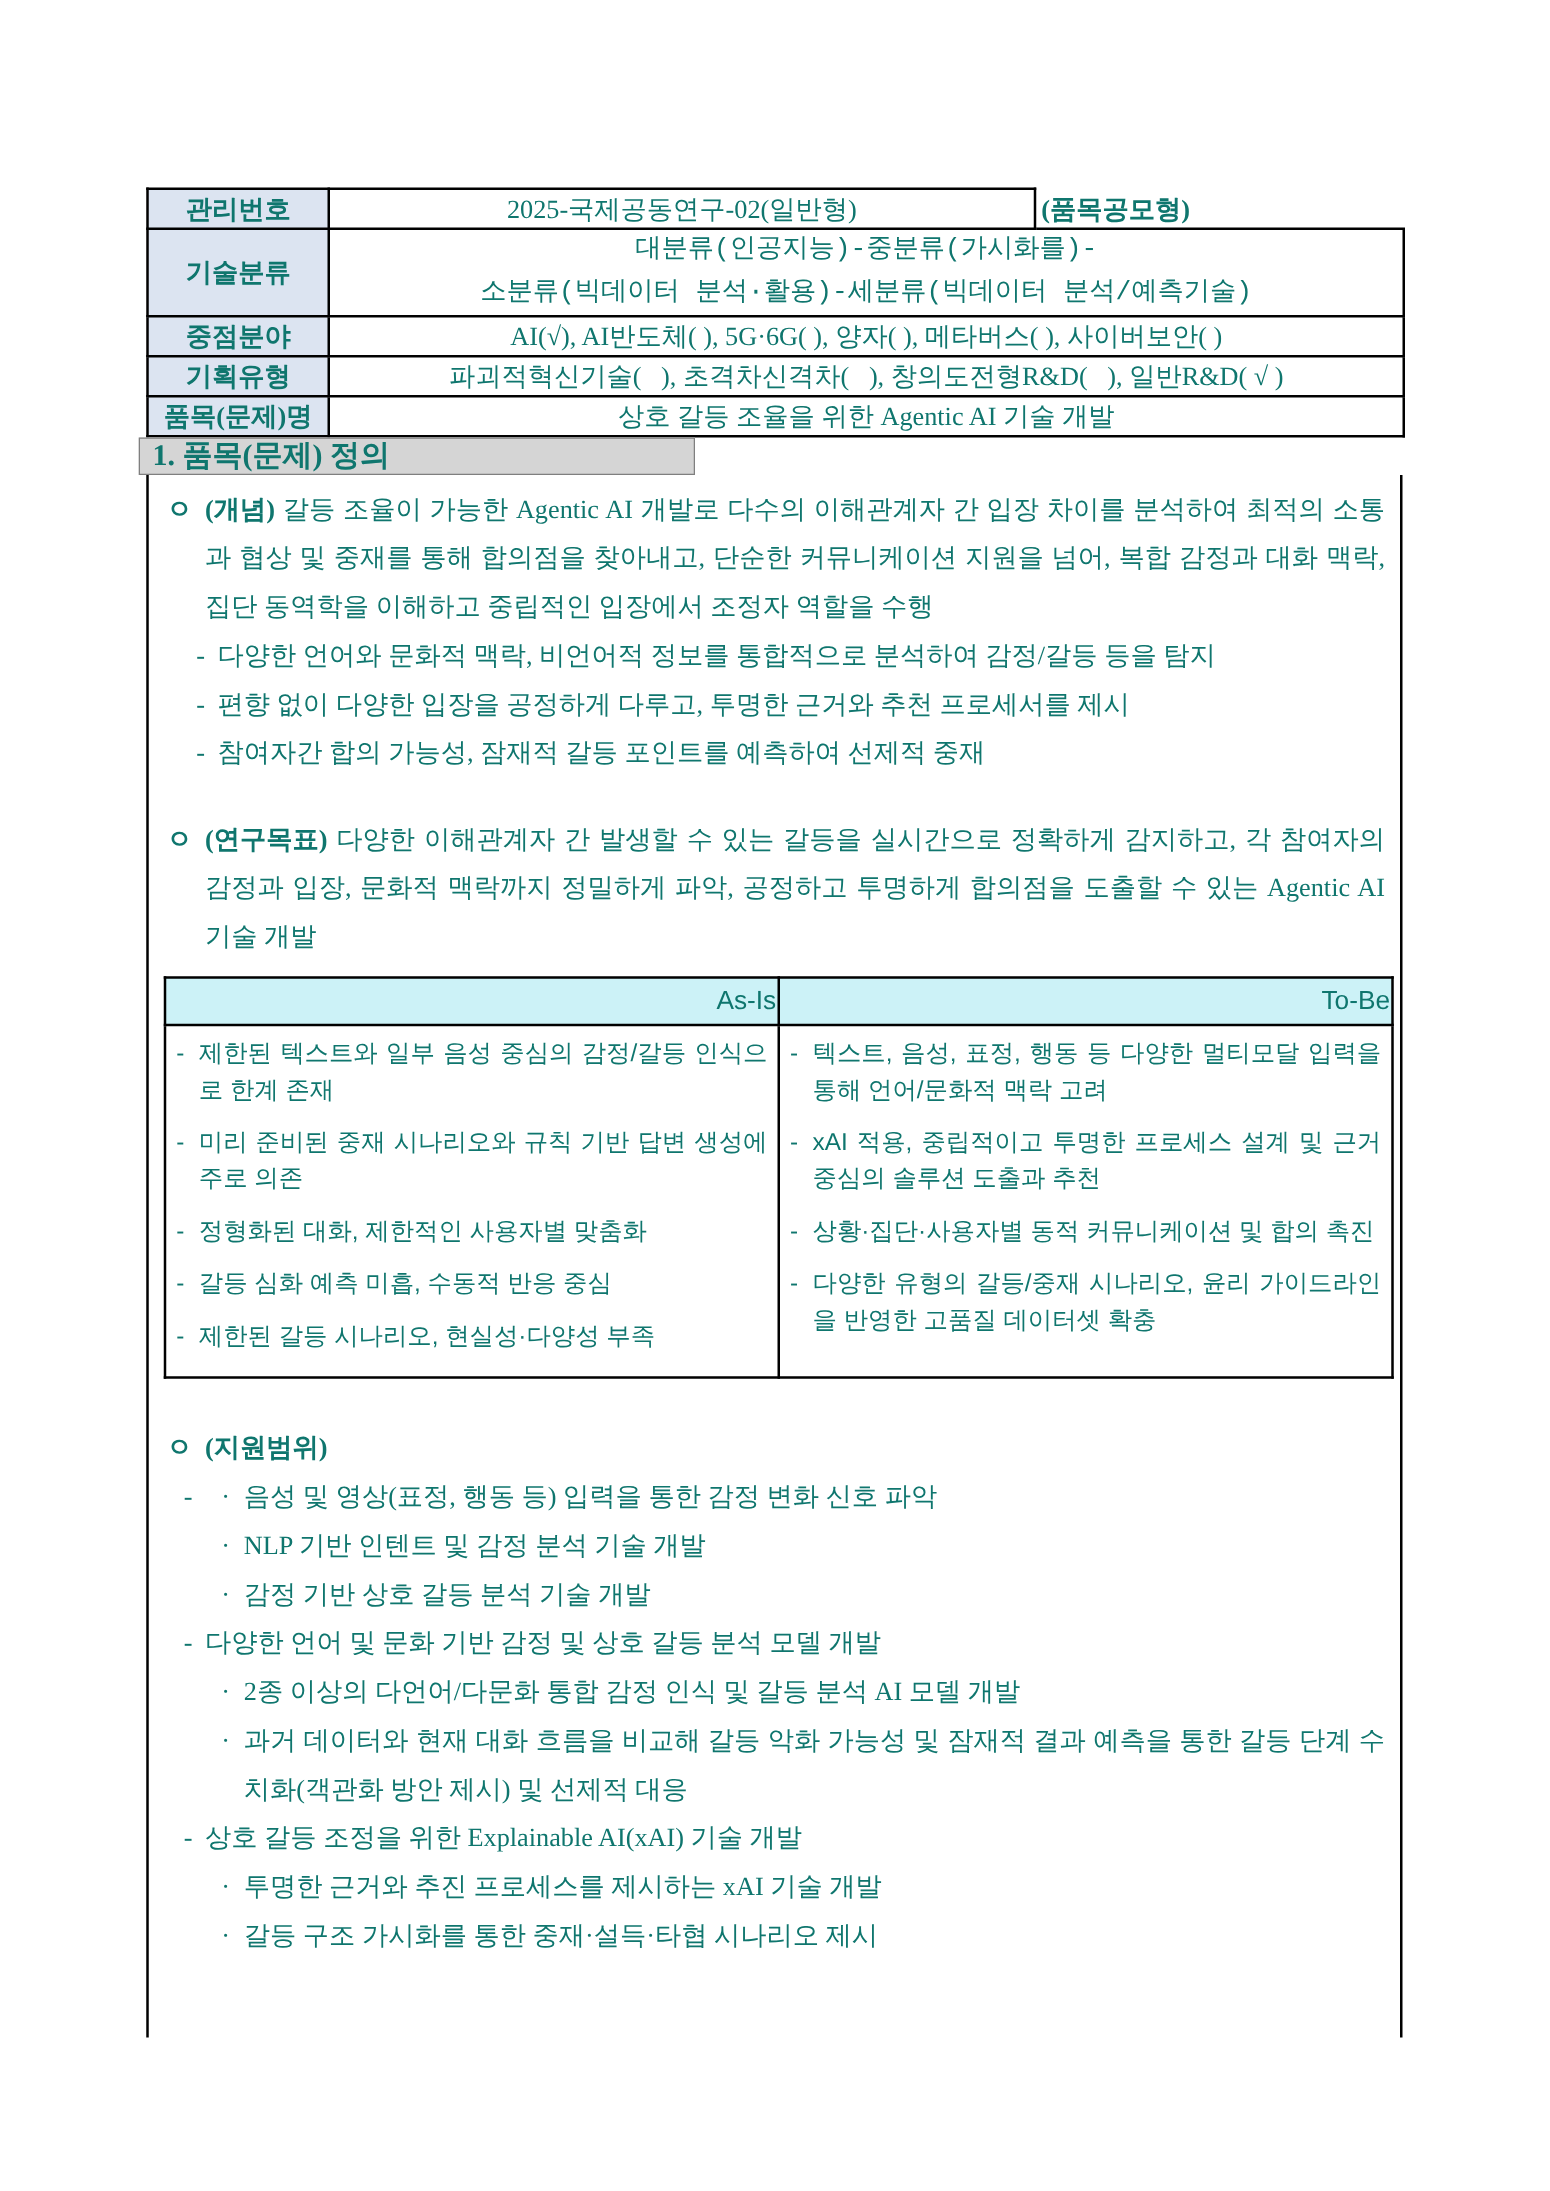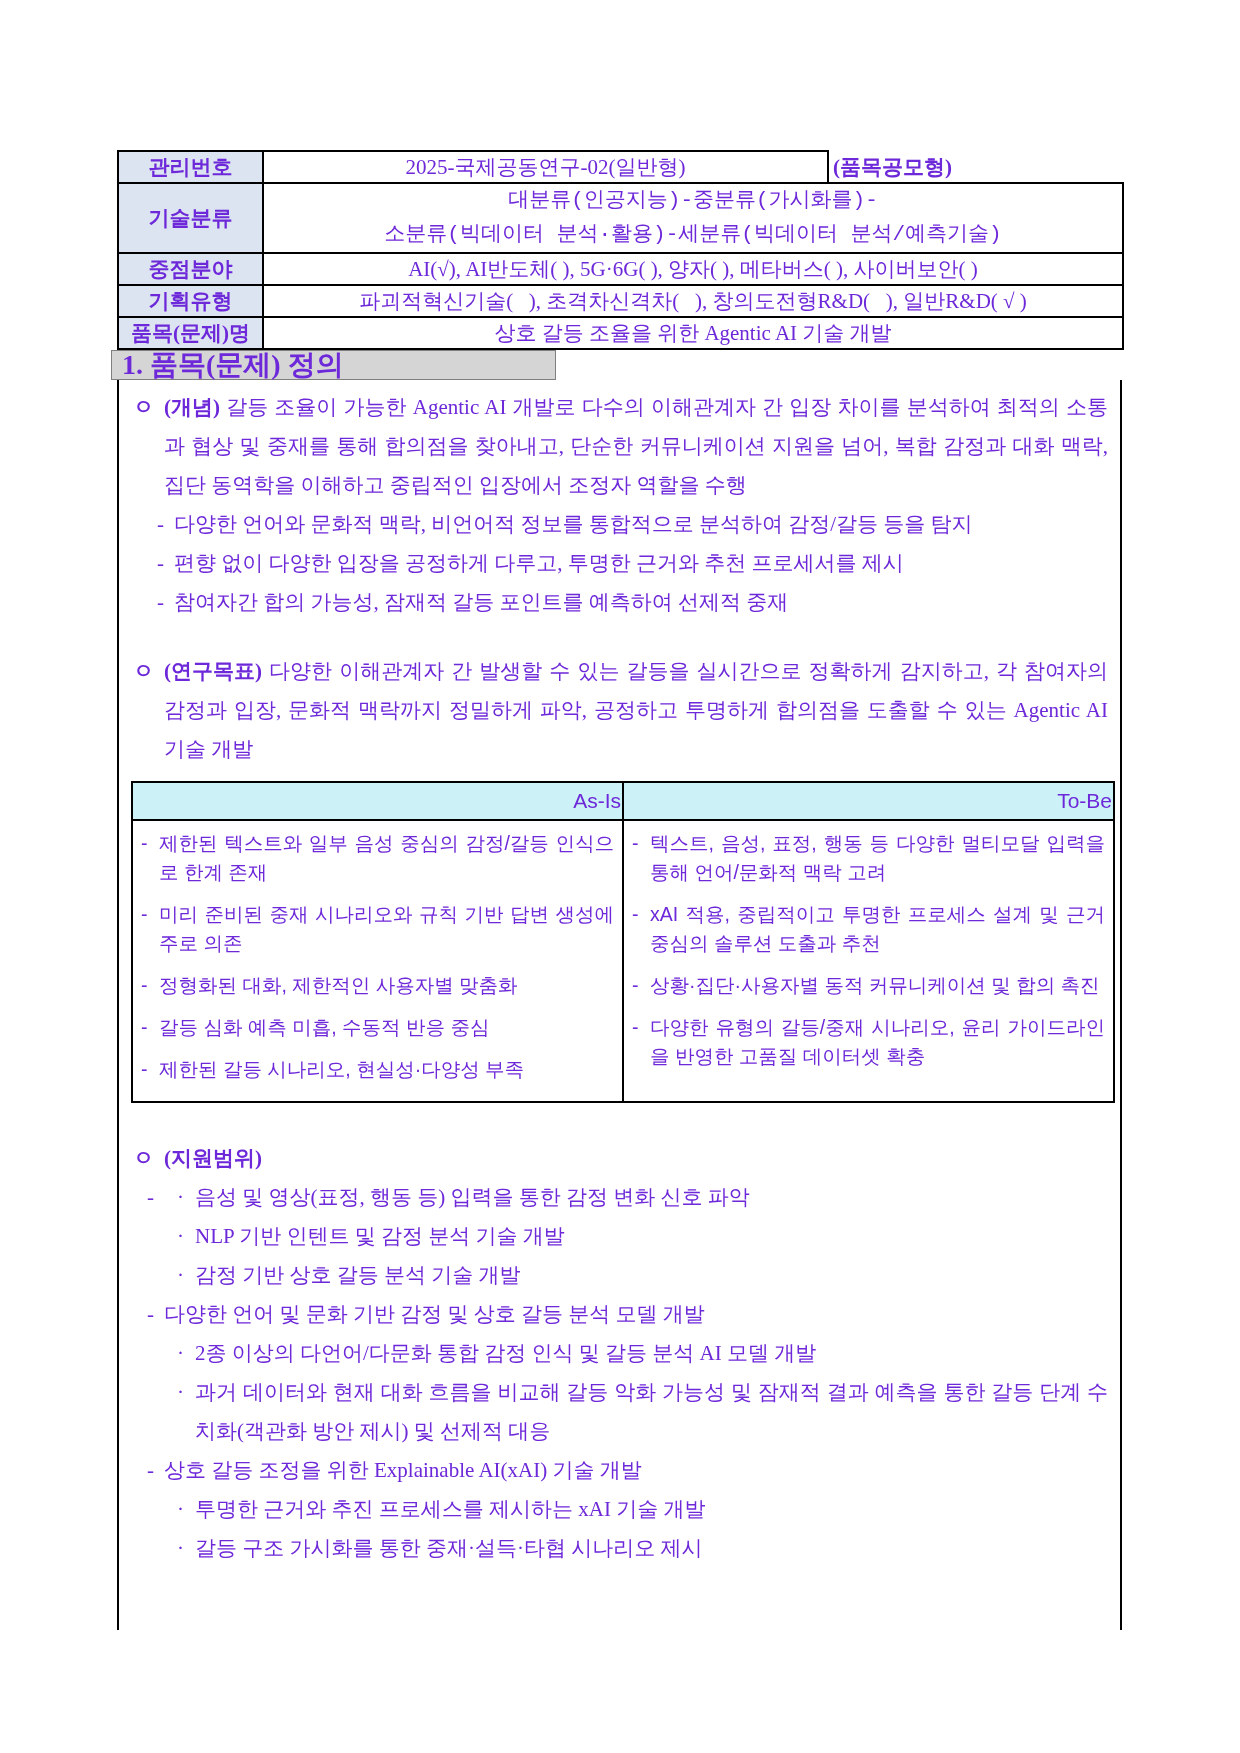--- a/index.html
+++ b/index.html
@@ -1,18 +1,18 @@
 <!DOCTYPE html>
 <html><head>
 <meta charset="utf-8">
 <style>
   html,body { margin:0; padding:0; background:#ffffff; }
   .page {
     position:relative; width:1240px; height:1753px; background:#ffffff;
-    font-family:"Liberation Serif","DejaVu Serif",serif; color:#6d28d9;
+    font-family:"Liberation Serif","DejaVu Serif",serif; color:#0f766e;
     overflow:hidden;
   }
   .content { position:absolute; left:117px; top:150px; width:1005px; }
 
   
   table.ht { border-collapse:collapse; table-layout:fixed; width:1005px; }
   table.ht td {
     border:2px solid #000; box-sizing:border-box;
     font-size:21px; text-align:center; vertical-align:middle; padding:0 4px;
   }
@@ -22,21 +22,21 @@
     text-align:left; font-weight:bold; padding-right:2px;
   }
   tr.r1 { height:32px; } tr.r2 { height:70px;font-family:Liberation Mono, monospace; }
   tr.r3, tr.r4, tr.r5 { height:32px; }
   .tech-line { line-height:34px; }
 
   
   .section-bar {
     margin-left:-6px; margin-top:0; width:445px; height:30px; box-sizing:border-box;
     background:#d5d5d5; border:1px solid #7f7f7f;
-    font-weight:bold; font-size:28px; line-height:28px; padding-left:10px;
+    font-weight:bold; font-size:24px; line-height:28px; padding-left:10px;
   }
 
   
   .defbox {
     box-sizing:border-box; width:1005px; height:1250px;
     border-left:2px solid #000; border-right:2px solid #000;
     padding:8px 12px 0 12px; overflow:hidden;
   }
   .p-main {
     position:relative; padding-left:33px; font-size:21px; line-height:39px;

